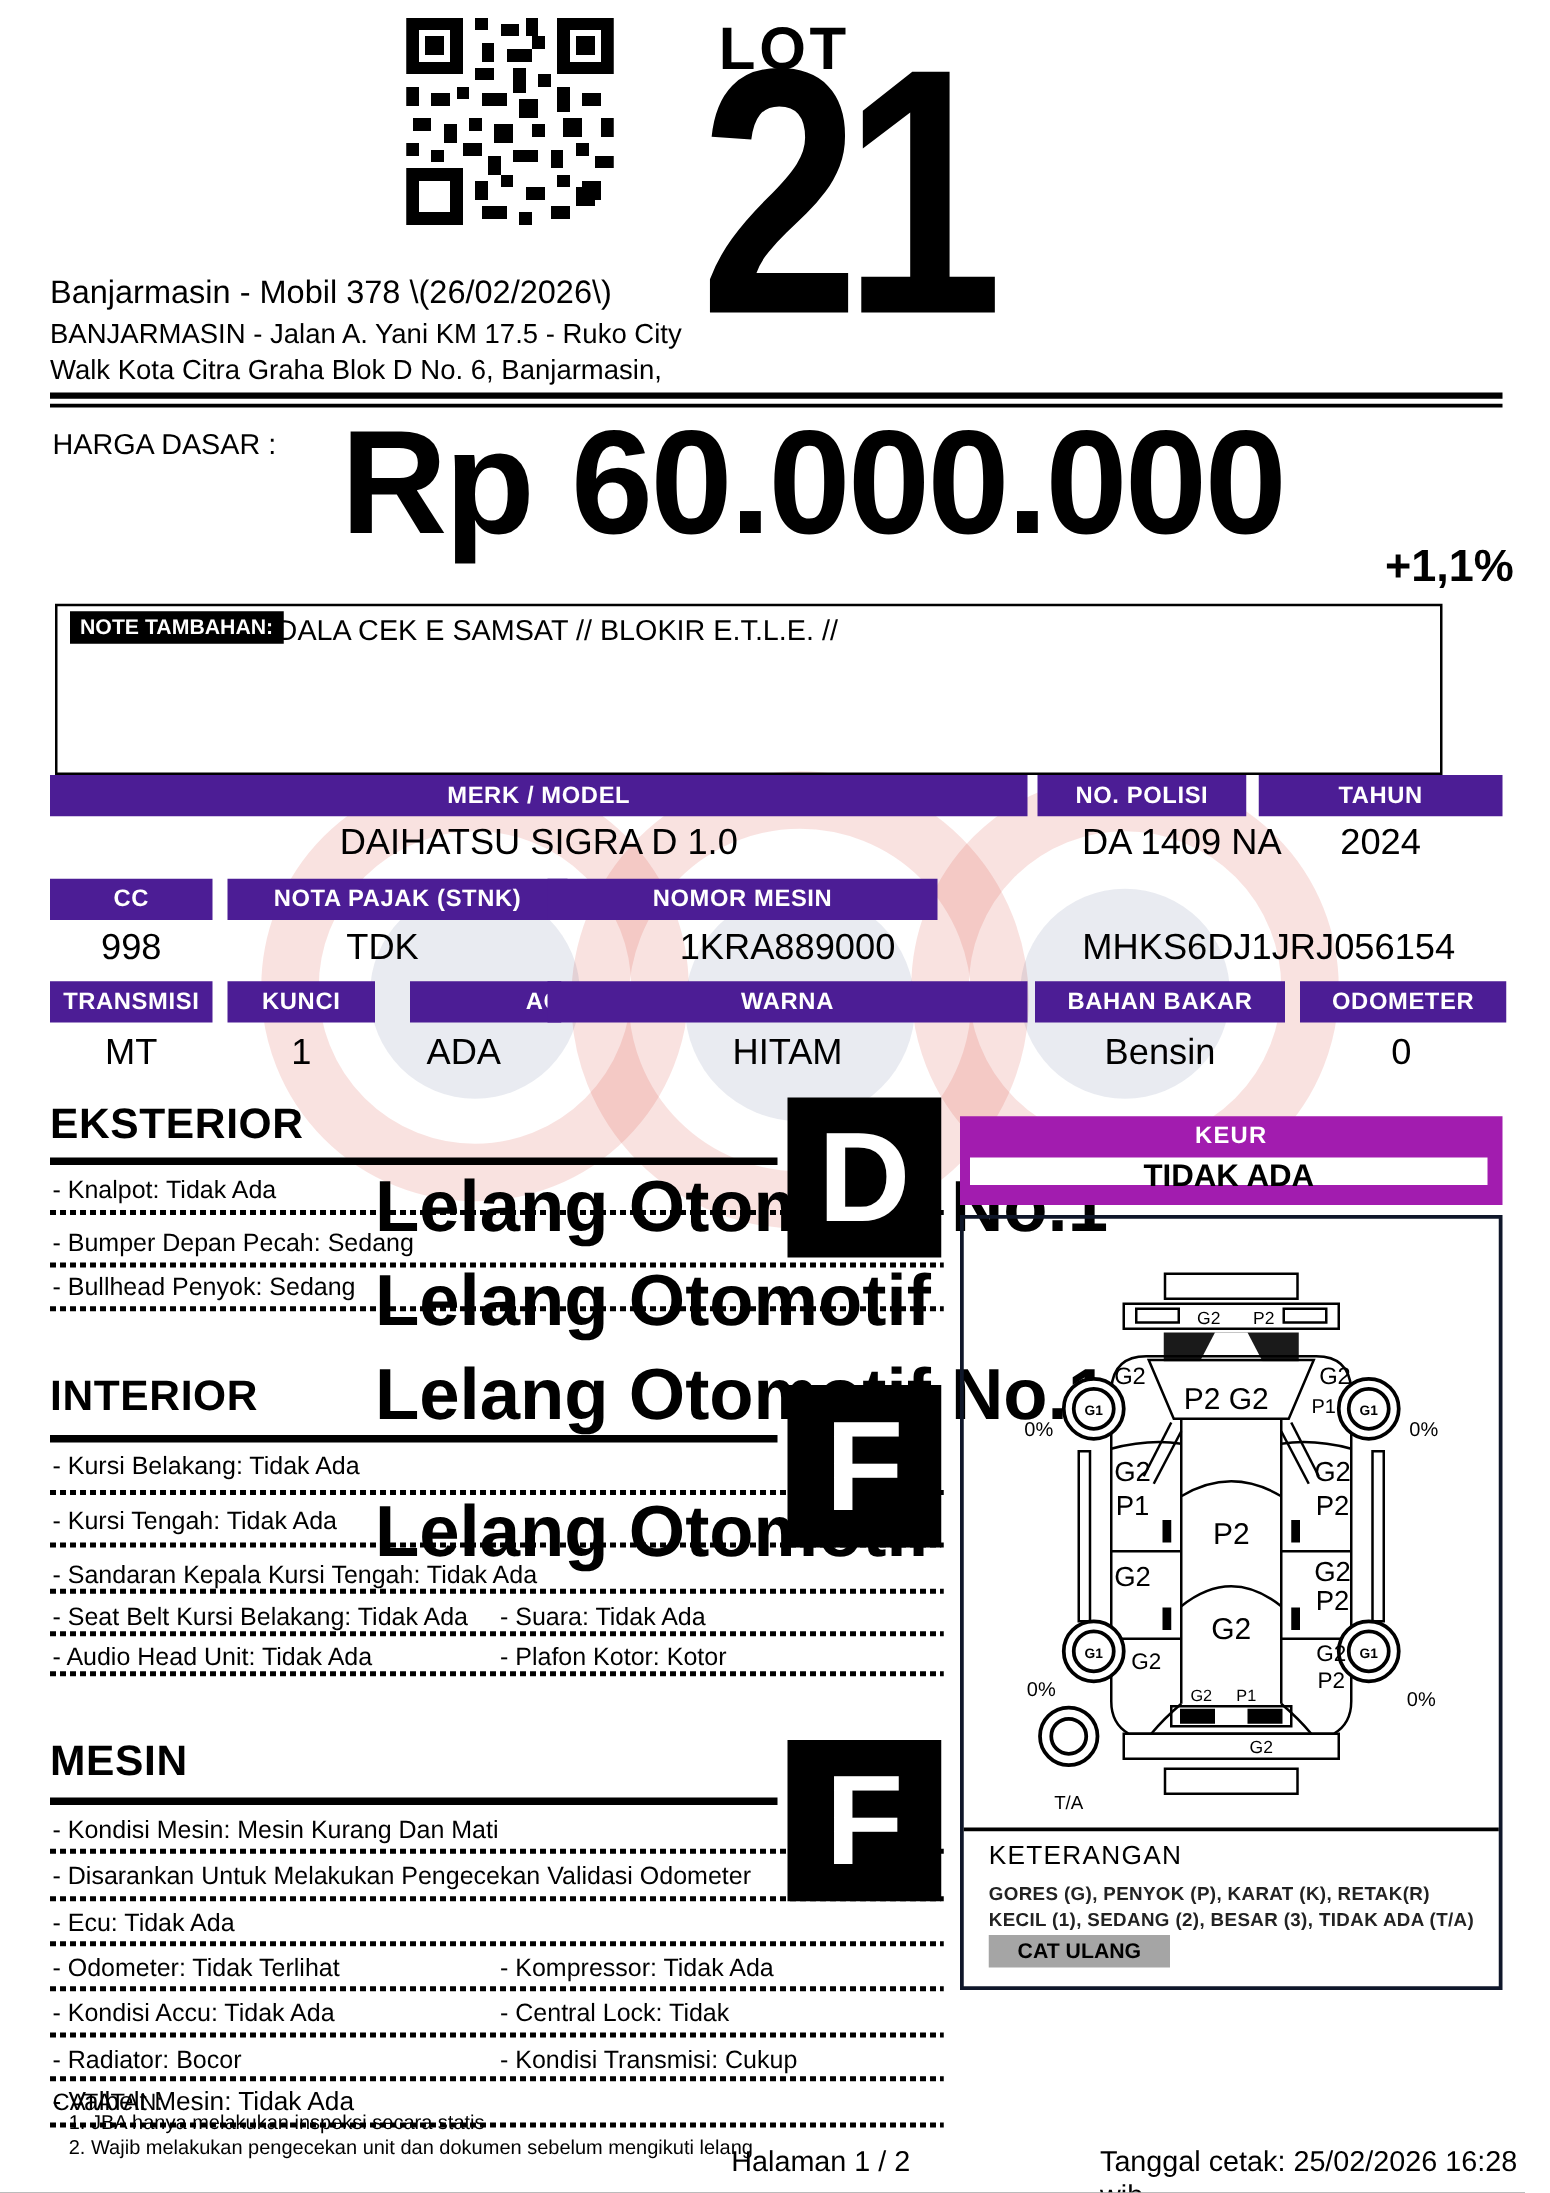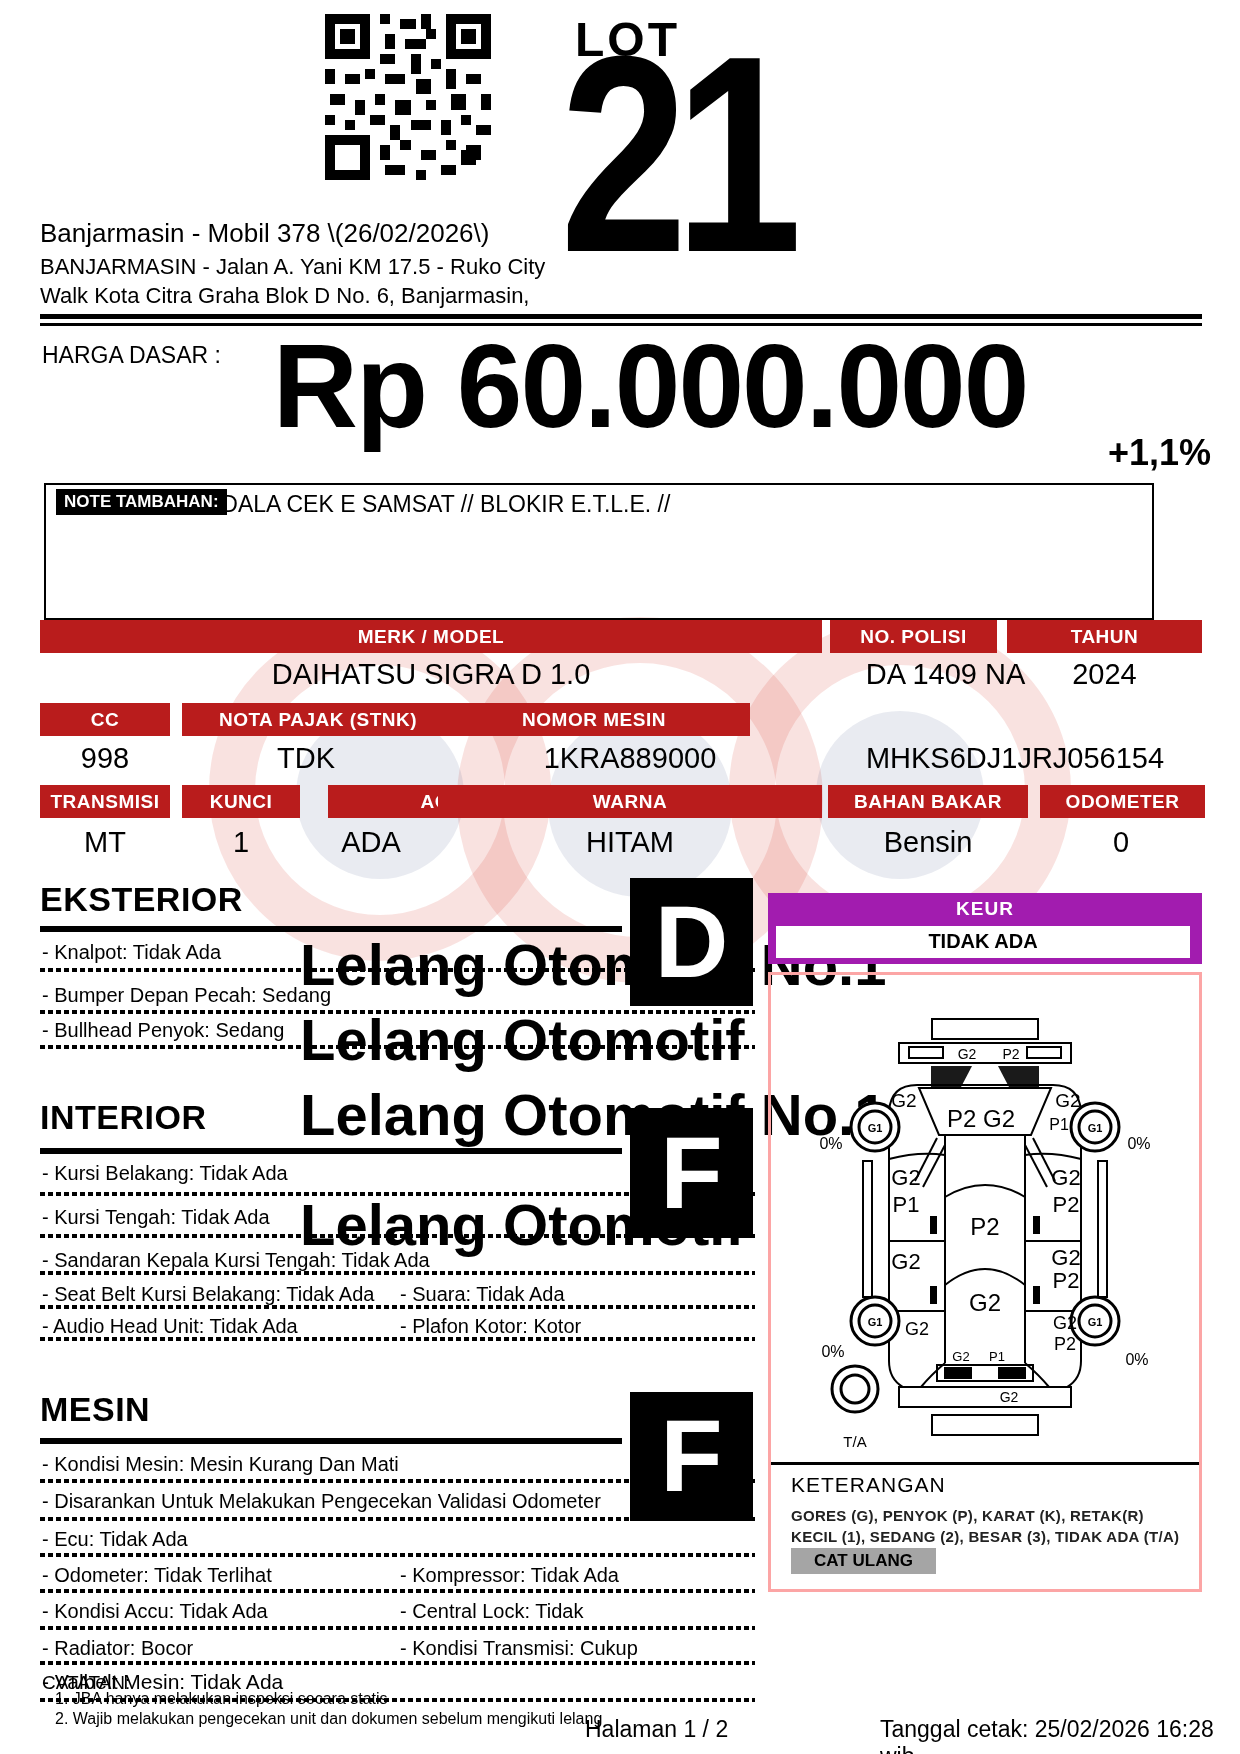--- a/index.html
+++ b/index.html
@@ -1,37 +1,37 @@
 <!DOCTYPE html>
 <html><head>
 <meta charset="utf-8">
 <style>
   html,body{margin:0;padding:0;background:#888;}
   .page{position:relative;width:1240px;height:1754px;background:#fff;margin:0 auto;
         font-family:"Liberation Sans",sans-serif;color:#000;overflow:hidden;}
   .abs{position:absolute;}
   .wm{position:absolute;left:0;top:0;z-index:0;pointer-events:none;}
   .z1{z-index:1;}
-  .hcell{position:absolute;background:#b91c1c;color:#fff;font-weight:bold;font-size:19px;
+  .hcell{position:absolute;background:#4c1d95;color:#fff;font-weight:bold;font-size:19px;
          text-align:center;line-height:33px;height:33px;letter-spacing:.5px;z-index:2;}
   .vcell{position:absolute;font-size:29px;text-align:center;z-index:1;}
   .sec-title{position:absolute;font-size:34px;font-weight:bold;letter-spacing:.5px;z-index:1;}
   .sec-rule{position:absolute;left:40px;width:582px;height:6px;background:#000;z-index:1;}
   .item{position:absolute;font-size:20px;z-index:1;white-space:nowrap;}
   .dots{position:absolute;left:40px;width:715px;height:4px;z-index:1;
         background:repeating-linear-gradient(90deg,#000 0 5px,transparent 5px 8px);}
   .grade{position:absolute;left:630px;width:123px;background:#000;color:#fff;
          display:flex;align-items:center;justify-content:center;
          font-size:102px;font-weight:bold;z-index:3;}
   .keur-wrap{position:absolute;left:768px;top:893px;width:434px;height:71px;background:#a21caf;z-index:2;}
   .keur-label{color:#fff;font-weight:bold;font-size:19px;text-align:center;line-height:32px;letter-spacing:1px;}
-  .keur-value{position:absolute;left:8px;top:33px;width:414px;height:32px;background:#fff;
-              text-align:center;font-size:20px;font-weight:600;line-height:31px;}
+  .keur-value{position:absolute;left:8px;top:33px;width:414px;height:22px;background:#fff;
+              text-align:center;font-size:25px;font-weight:600;line-height:31px;}
   .diagram-box{position:absolute;left:768px;top:972px;width:428px;height:614px;
-               border:3px solid #fca5a5;z-index:2;background:transparent;}
+               border:3px solid #0f172a;z-index:2;background:transparent;}
   .divider{position:absolute;left:0;top:487px;width:428px;height:3px;background:#000;}
   .ket-title{position:absolute;left:20px;top:498px;font-size:21px;letter-spacing:1px;}
   .ket-line{position:absolute;left:20px;font-size:15px;font-weight:bold;color:#222;letter-spacing:.3px;white-space:nowrap;}
   .ket-badge{position:absolute;left:20px;top:573px;width:145px;height:26px;background:#a5a5a5;
              text-align:center;line-height:26px;font-weight:bold;font-size:17px;}
   .dbl-rule{position:absolute;left:40px;top:314px;width:1162px;height:4px;
             border-top:5px solid #000;border-bottom:3px solid #000;z-index:1;}
   .note-box{position:absolute;left:44px;top:483px;width:1106px;height:133px;border:2px solid #000;z-index:1;}
   .note-chip{position:absolute;left:10px;top:4px;background:#000;color:#fff;font-weight:bold;
              font-size:17px;padding:3px 8px;z-index:3;}

